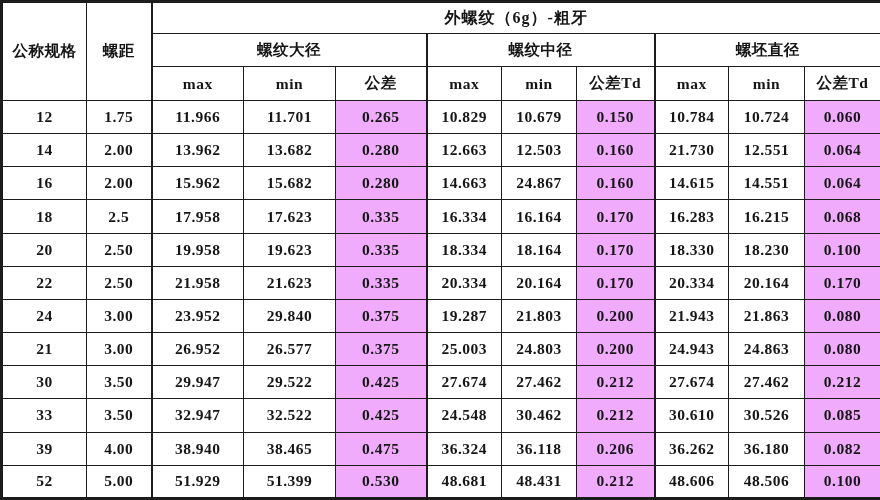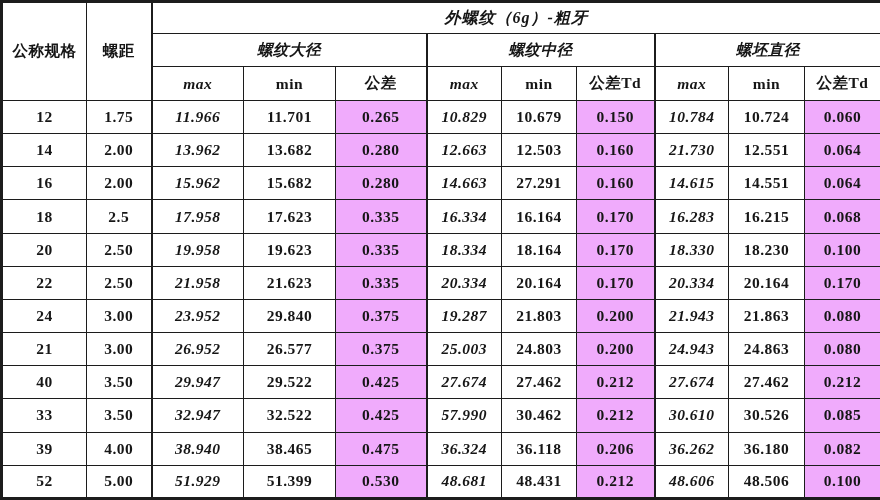--- a/index.html
+++ b/index.html
@@ -29,21 +29,21 @@
     letter-spacing: 0.5px;
     white-space: nowrap;
     overflow: hidden;
   }
   .spec-table thead tr.r1 { height: 32px; }
   .spec-table thead tr.r2 { height: 33px; }
   .spec-table thead tr.r3 { height: 34px; }
   .spec-table tbody tr { height: 33px; }
   .spec-table th { background: #ffffff; }
   .spec-table td.hl { background: #f0abfc; }
-  .spec-table .sec { border-left-width: 2.5px; font-style: italic; }
+  .spec-table .sec { border-left-width: 2.5px; }
   .spec-table th.main-title { font-size: 16px; letter-spacing: 1px; }
 </style>
 </head>
 <body>
 
 <div class="screen">
   <table class="spec-table">
     <colgroup>
       <col style="width:85px">
       <col style="width:65px">
@@ -107,21 +107,21 @@
           <td>12.551</td>
           <td class="hl">0.064</td>
         </tr>
         <tr>
           <td>16</td>
           <td>2.00</td>
           <td class="sec">15.962</td>
           <td>15.682</td>
           <td class="hl">0.280</td>
           <td class="sec">14.663</td>
-          <td>27.291</td>
+          <td>24.867</td>
           <td class="hl">0.160</td>
           <td class="sec">14.615</td>
           <td>14.551</td>
           <td class="hl">0.064</td>
         </tr>
         <tr>
           <td>18</td>
           <td>2.5</td>
           <td class="sec">17.958</td>
           <td>17.623</td>
@@ -179,39 +179,39 @@
           <td>26.577</td>
           <td class="hl">0.375</td>
           <td class="sec">25.003</td>
           <td>24.803</td>
           <td class="hl">0.200</td>
           <td class="sec">24.943</td>
           <td>24.863</td>
           <td class="hl">0.080</td>
         </tr>
         <tr>
-          <td>40</td>
+          <td>30</td>
           <td>3.50</td>
           <td class="sec">29.947</td>
           <td>29.522</td>
           <td class="hl">0.425</td>
           <td class="sec">27.674</td>
           <td>27.462</td>
           <td class="hl">0.212</td>
           <td class="sec">27.674</td>
           <td>27.462</td>
           <td class="hl">0.212</td>
         </tr>
         <tr>
           <td>33</td>
           <td>3.50</td>
           <td class="sec">32.947</td>
           <td>32.522</td>
           <td class="hl">0.425</td>
-          <td class="sec">57.990</td>
+          <td class="sec">24.548</td>
           <td>30.462</td>
           <td class="hl">0.212</td>
           <td class="sec">30.610</td>
           <td>30.526</td>
           <td class="hl">0.085</td>
         </tr>
         <tr>
           <td>39</td>
           <td>4.00</td>
           <td class="sec">38.940</td>

